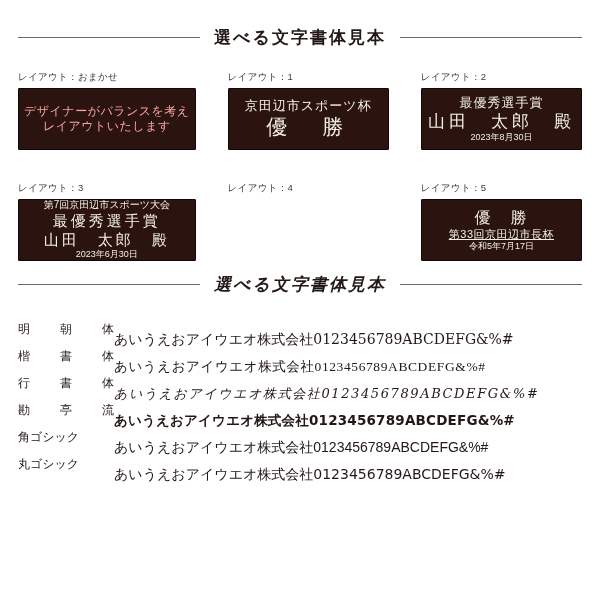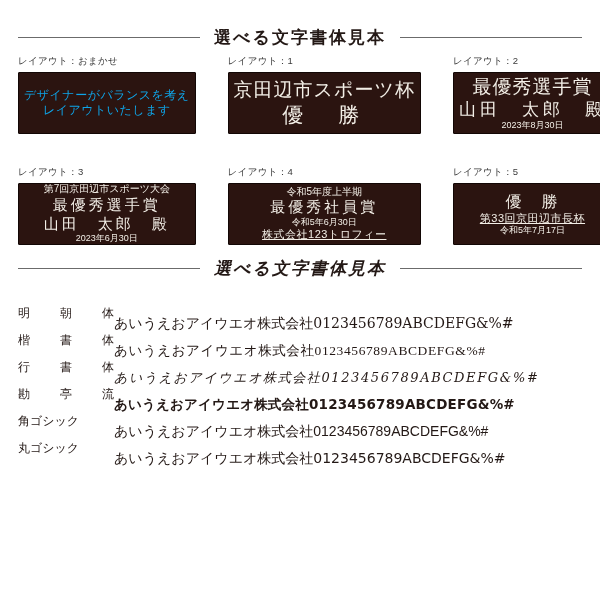--- a/index.html
+++ b/index.html
@@ -44,21 +44,21 @@
 
   .sec1-head { padding-top: 26px; }
   .sec2-head { padding-top: 12px; font-style: italic; }
 
   
   .grid {
     display: grid;
     grid-template-columns: repeat(3, 1fr);
     column-gap: 14px;
     row-gap: 10px;
-    margin-top: 6px;
+    margin-top: 22px;
     gap: 32px;
   }
   .cell { }
   .cell-label {
     font-size: 9.5px;
     color: #3a3a3a;
     margin-bottom: 4px;
     letter-spacing: 0.3px;
   }
   .plate {
@@ -73,26 +73,26 @@
     padding: 3px 5px;
     box-sizing: border-box;
     overflow: hidden;
   }
   .plate .ln {
     color: #f3efe7;
     line-height: 1.25;
     white-space: nowrap;
     text-align: center;
   }
-  .plate .ln.gold { color: #0ea5e9; }
+  .plate .ln.gold { color: #fca5a5; }
   .s9  { font-size: 9px; }
   .s10 { font-size: 10px; }
   .s11 { font-size: 11px; letter-spacing: .5px; text-decoration: underline; }
   .s12 { font-size: 12px; letter-spacing: .5px; }
-  .s13 { font-size: 19px; letter-spacing: 1px; }
+  .s13 { font-size: 13px; letter-spacing: 1px; }
   .s20 { font-size: 21px; letter-spacing: 7px; font-weight: normal; }
   .s17 { font-size: 17px; letter-spacing: 4px; }
   .s16 { font-size: 16px; letter-spacing: 2px; }
   .s15 { font-size: 15px; letter-spacing: 3px; }
 
   
   .notes {
     margin-top: 12px;
     font-size: 9.5px;
     line-height: 1.7;
@@ -176,26 +176,20 @@
       <div class="plate">
         <div class="ln s10">第7回京田辺市スポーツ大会</div>
         <div class="ln s15">最優秀選手賞</div>
         <div class="ln s15">山田　太郎　殿</div>
         <div class="ln s9">2023年6月30日</div>
       </div>
     </div>
 
     <div class="cell">
       <div class="cell-label">レイアウト：4</div>
-      <div class="plate">
-        <div class="ln s10">令和5年度上半期</div>
-        <div class="ln s15">最優秀社員賞</div>
-        <div class="ln s9">令和5年6月30日</div>
-        <div class="ln s11">株式会社123トロフィー</div>
-      </div>
     </div>
 
     <div class="cell">
       <div class="cell-label">レイアウト：5</div>
       <div class="plate">
         <div class="ln s16">優　勝</div>
         <div class="ln s11">第33回京田辺市長杯</div>
         <div class="ln s9">令和5年7月17日</div>
       </div>
     </div>

